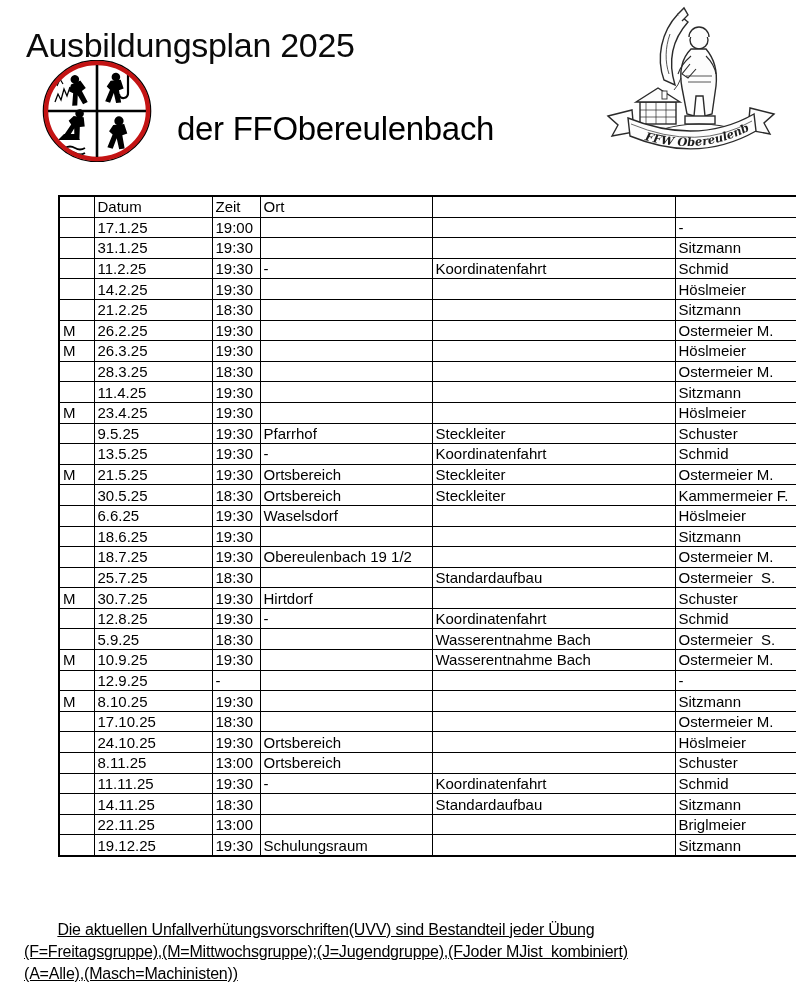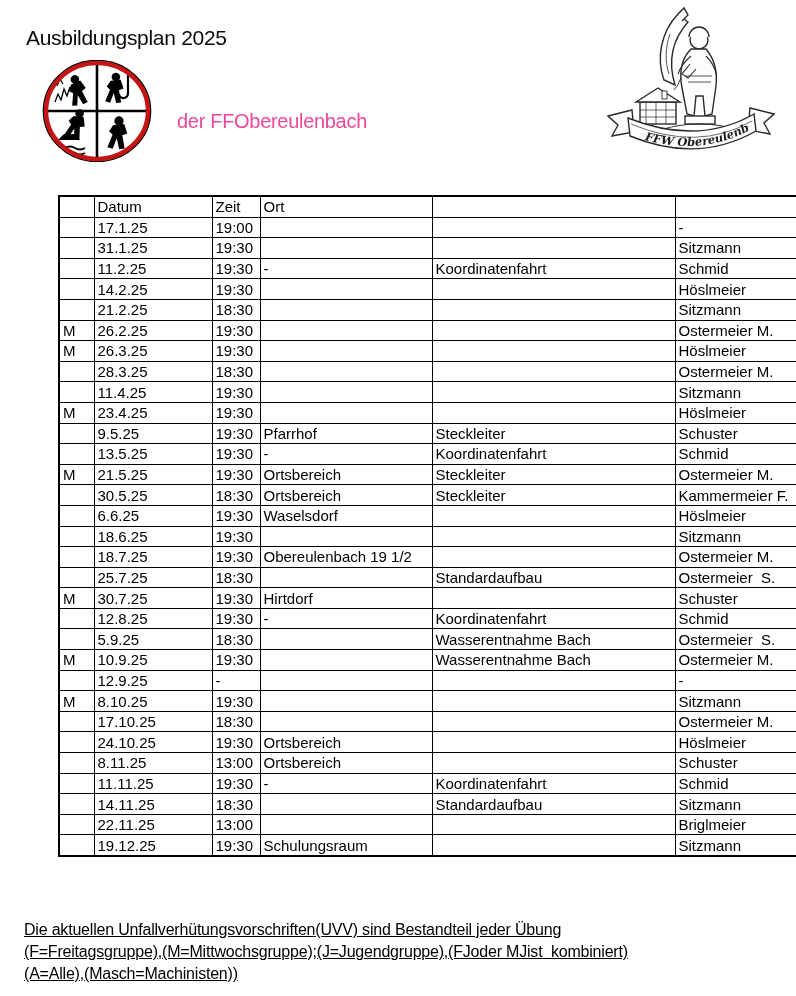--- a/index.html
+++ b/index.html
@@ -10,30 +10,30 @@
     background: #fff;
     font-family: "Liberation Sans", sans-serif;
     color: #000;
     overflow: hidden;
   }
 
   
   .title {
     position: absolute;
     left: 26px; top: 26px;
-    font-size: 21px;
+    font-size: 34px;
     letter-spacing: -0.3px;
     color: #0a0a0a;
   }
   .subtitle {
     position: absolute;
     left: 177px; top: 110px;
-    font-size: 20px;
+    font-size: 33px;
     letter-spacing: -0.3px;
-    color: #ec4899;
+    color: #000000;
   }
   .logo-left {
     position: absolute;
     left: 42px; top: 60px;
     width: 110px; height: 102px;
   }
   .logo-right {
     position: absolute;
     left: 598px; top: 4px;
     width: 186px; height: 150px;
@@ -70,21 +70,21 @@
   td.c-datum { text-align: right; }
 
   
   .footer {
     position: absolute;
     left: 24px; top: 919px;
     font-size: 16px;
     line-height: 22px;
   }
   .footer-line { white-space: pre-wrap; letter-spacing: -0.2px; text-decoration: underline; }
-  .footer-line.u { text-decoration: underline; }
+  .footer-line.u { text-decoration: underline; text-align: center; }
 </style>
 </head>
 <body>
 
 <div class="page">
 
   <div class="title">Ausbildungsplan 2025</div>
 
   <svg class="logo-left" viewBox="0 0 110 102" aria-hidden="true">
     <defs>

